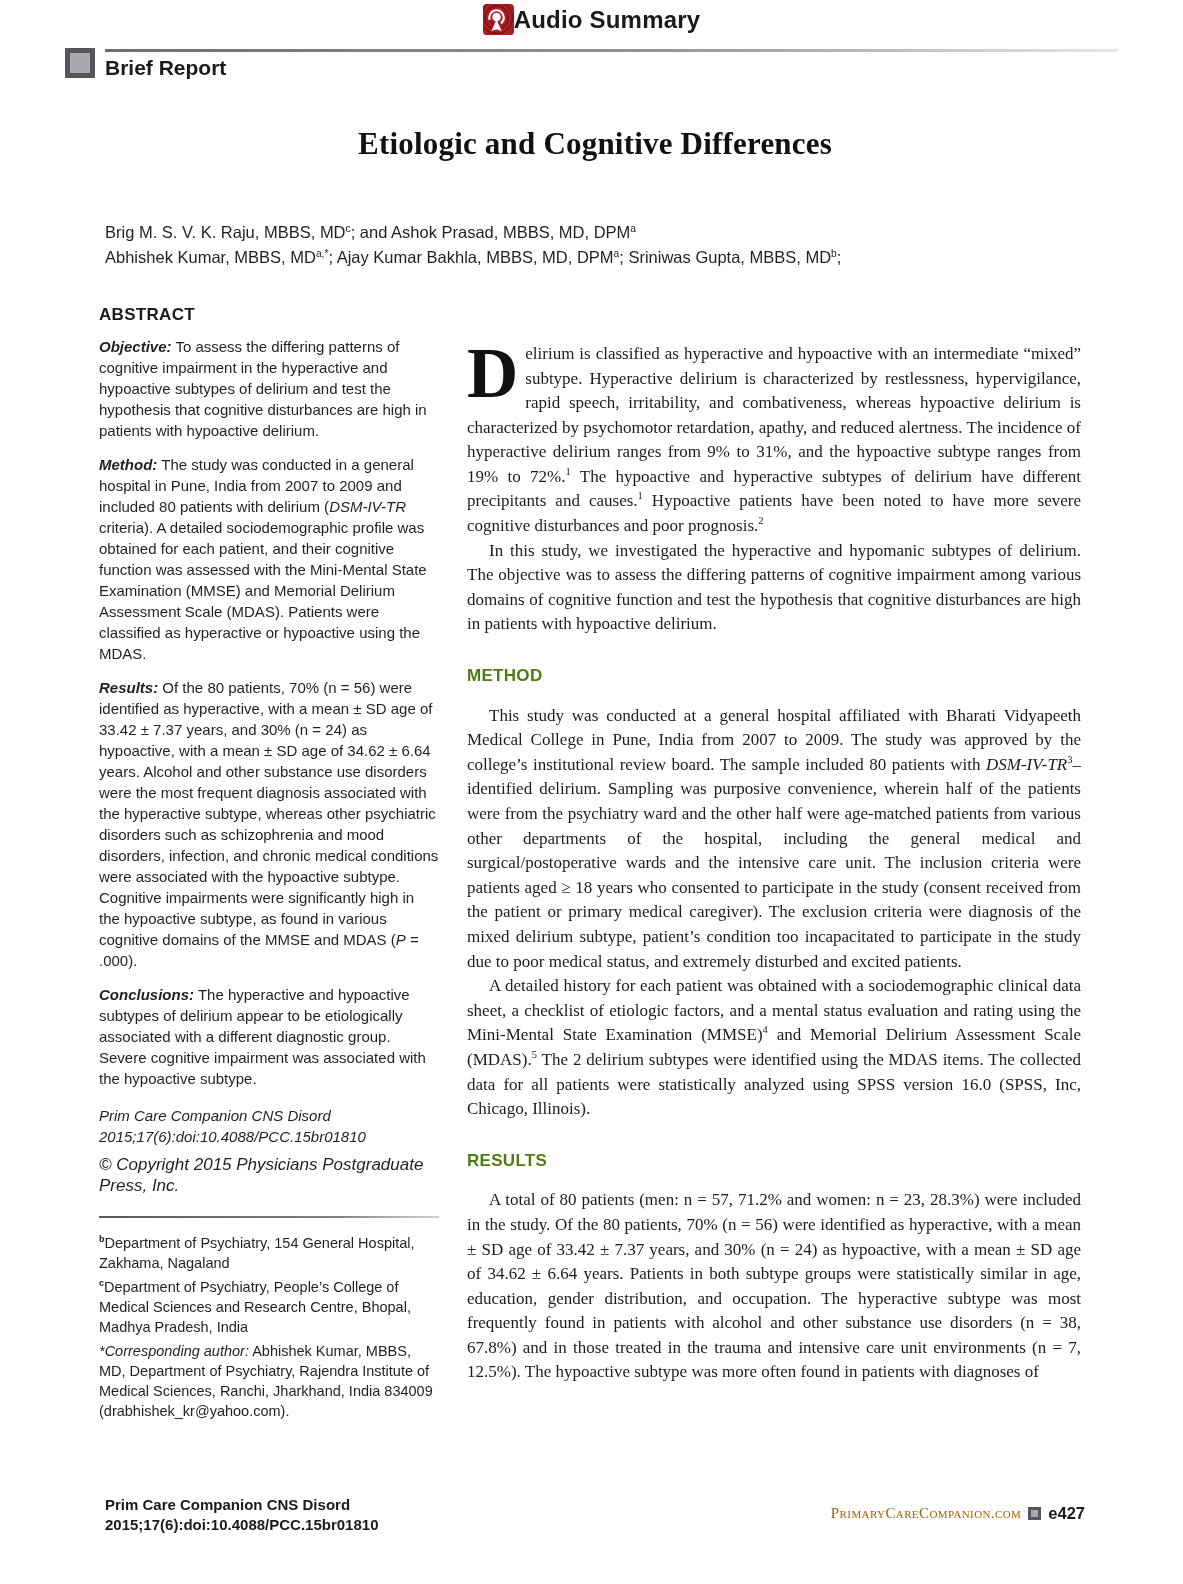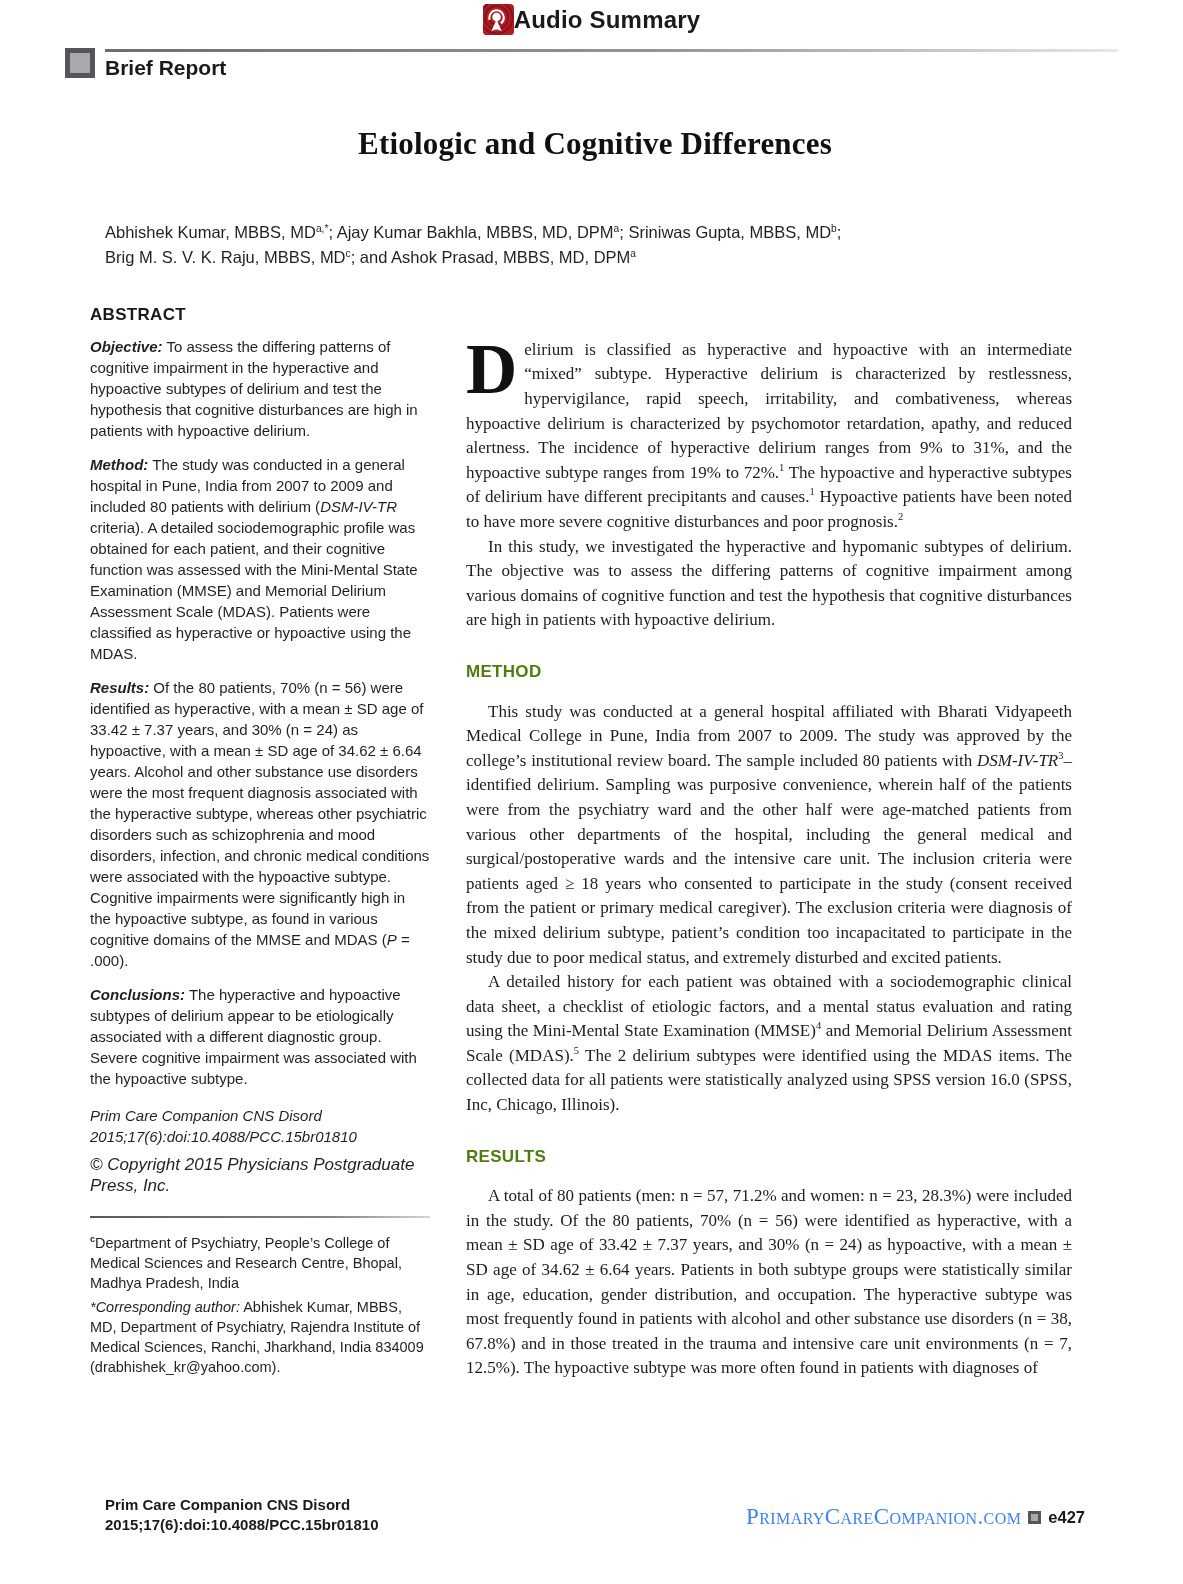--- a/index.html
+++ b/index.html
@@ -51,22 +51,22 @@
     font-family:"Liberation Serif",serif;font-weight:bold;color:#111;
     font-size:31px;line-height:40px;letter-spacing:.2px;
   }
   .authors{
     position:absolute;left:105px;top:220px;width:980px;
     font-size:16.5px;line-height:25px;color:var(--text-dark);
   }
 
   
   .columns{
-    position:absolute;left:90px;top:302px;width:982px;
-    display:flex;gap:36px;align-items:flex-end;
+    position:absolute;left:99px;top:302px;width:982px;
+    display:flex;gap:28px;align-items:center;
   }
   .col-left{width:340px;flex:0 0 340px;font-size:15px;line-height:21px;}
   .col-right{flex:1;font-family:"Liberation Serif",serif;font-size:17px;line-height:24.6px;text-align:justify;color:#1c1c1e;}
 
   .abs-heading{font-size:17px;font-weight:bold;margin:2px 0 11px 0;color:#1a1a1a;letter-spacing:.3px;}
   .abs-p{margin-bottom:13px;}
   .abs-cite{font-style:italic;margin-top:16px;line-height:21px;}
   .abs-copy{font-style:italic;font-size:17px;margin-top:7px;}
   .divider{height:2px;margin:20px 0 15px 0;
     background:linear-gradient(to right,#58595b 0%,#808285 70%,#d1d3d4 100%);}
@@ -83,21 +83,21 @@
     font-family:"Liberation Sans",sans-serif;font-size:17px;font-weight:bold;
     color:#4d7c0f;margin:27px 0 15px 0;text-align:left;letter-spacing:.3px;
   }
 
   
   .footer{position:absolute;left:105px;right:98px;top:1495px;display:flex;justify-content:space-between;align-items:flex-start;}
   .footer-left{font-size:15px;line-height:19.5px;font-weight:600;color:#1a1a1a;}
   .footer-right{display:flex;align-items:center;gap:7px;margin-top:9px;}
   .footer-site{
     font-family:"Liberation Serif",serif;font-variant:small-caps;
-    font-size:23px;color:#3b82f6;letter-spacing:.4px;cursor:pointer;
+    font-size:15px;color:#a16207;letter-spacing:.4px;cursor:pointer;
   }
   .footer-sq{width:13px;height:13px;background:var(--banner-light);border:3px solid var(--banner-dark);}
   .footer-page{font-size:16.5px;font-weight:600;color:#1a1a1a;}
 </style>
 </head>
 <body>
 
 <div class="audio-header">
   <span style="display:inline-flex;">
     <svg width="31" height="31" viewBox="0 0 32 32">
@@ -123,38 +123,39 @@
 <div class="banner">
   <div class="sq"></div>
   <div class="rule"></div>
   <div class="label">Brief Report</div>
 </div>
 
 <h1 class="title">
   <span style="display:block;text-align:center;">Etiologic and Cognitive Differences</span>
 </h1>
 <div class="authors">
+  <span style="display:block;"><span>Brig M. S. V. K. Raju, MBBS, MD</span><sup>c</sup><span>; and Ashok Prasad, MBBS, MD, DPM</span><sup>a</sup></span>
   <span style="display:block;"><span>Abhishek Kumar, MBBS, MD</span><sup>a,*</sup><span>; Ajay Kumar Bakhla, MBBS, MD, DPM</span><sup>a</sup><span>; Sriniwas Gupta, MBBS, MD</span><sup>b</sup><span>;</span></span>
-  <span style="display:block;"><span>Brig M. S. V. K. Raju, MBBS, MD</span><sup>c</sup><span>; and Ashok Prasad, MBBS, MD, DPM</span><sup>a</sup></span>
 </div>
 
 <div class="columns">
 
   <div class="col-left">
     <div class="abs-heading">ABSTRACT</div>
     <p class="abs-p"><span class="st-bi">Objective:</span><span> To assess the differing patterns of cognitive impairment in the hyperactive and hypoactive subtypes of delirium and test the hypothesis that cognitive disturbances are high in patients with hypoactive delirium.</span></p>
     <p class="abs-p"><span class="st-bi">Method:</span><span> The study was conducted in a general hospital in Pune, India from 2007 to 2009 and included 80 patients with delirium (</span><span class="st-i">DSM-IV-TR</span><span> criteria). A detailed sociodemographic profile was obtained for each patient, and their cognitive function was assessed with the Mini-Mental State Examination (MMSE) and Memorial Delirium Assessment Scale (MDAS). Patients were classified as hyperactive or hypoactive using the MDAS.</span></p>
     <p class="abs-p"><span class="st-bi">Results:</span><span> Of the 80 patients, 70% (n = 56) were identified as hyperactive, with a mean ± SD age of 33.42 ± 7.37 years, and 30% (n = 24) as hypoactive, with a mean ± SD age of 34.62 ± 6.64 years. Alcohol and other substance use disorders were the most frequent diagnosis associated with the hyperactive subtype, whereas other psychiatric disorders such as schizophrenia and mood disorders, infection, and chronic medical conditions were associated with the hypoactive subtype. Cognitive impairments were significantly high in the hypoactive subtype, as found in various cognitive domains of the MMSE and MDAS (</span><span class="st-i">P</span><span> = .000).</span></p>
     <p class="abs-p"><span class="st-bi">Conclusions:</span><span> The hyperactive and hypoactive subtypes of delirium appear to be etiologically associated with a different diagnostic group. Severe cognitive impairment was associated with the hypoactive subtype.</span></p>
     <div class="abs-cite">
       <span style="display:block;">Prim Care Companion CNS Disord</span>
       <span style="display:block;">2015;17(6):doi:10.4088/PCC.15br01810</span>
     </div>
     <div class="abs-copy">© Copyright 2015 Physicians Postgraduate Press, Inc.</div>
     <div class="divider"></div>
+    <p class="aff"><sup>b</sup><span>Department of Psychiatry, 154 General Hospital, Zakhama, Nagaland</span></p>
     <p class="aff"><sup>c</sup><span>Department of Psychiatry, People’s College of Medical Sciences and Research Centre, Bhopal, Madhya Pradesh, India</span></p>
     <p class="aff"><span class="st-i">*Corresponding author:</span><span> Abhishek Kumar, MBBS, MD, Department of Psychiatry, Rajendra Institute of Medical Sciences, Ranchi, Jharkhand, India 834009 (drabhishek_kr@yahoo.com).</span></p>
   </div>
 
   <div class="col-right">
     <p class="body-p">
       <span class="dropcap">D</span><span><span>elirium is classified as hyperactive and hypoactive with an intermediate “mixed” subtype. Hyperactive delirium is characterized by restlessness, hypervigilance, rapid speech, irritability, and combativeness, whereas hypoactive delirium is characterized by psychomotor retardation, apathy, and reduced alertness. The incidence of hyperactive delirium ranges from 9% to 31%, and the hypoactive subtype ranges from 19% to 72%.</span><sup>1</sup><span> The hypoactive and hyperactive subtypes of delirium have different precipitants and causes.</span><sup>1</sup><span> Hypoactive patients have been noted to have more severe cognitive disturbances and poor prognosis.</span><sup>2</sup></span>
     </p>
     <p class="body-p indent"><span>In this study, we investigated the hyperactive and hypomanic subtypes of delirium. The objective was to assess the differing patterns of cognitive impairment among various domains of cognitive function and test the hypothesis that cognitive disturbances are high in patients with hypoactive delirium.</span></p>
 

